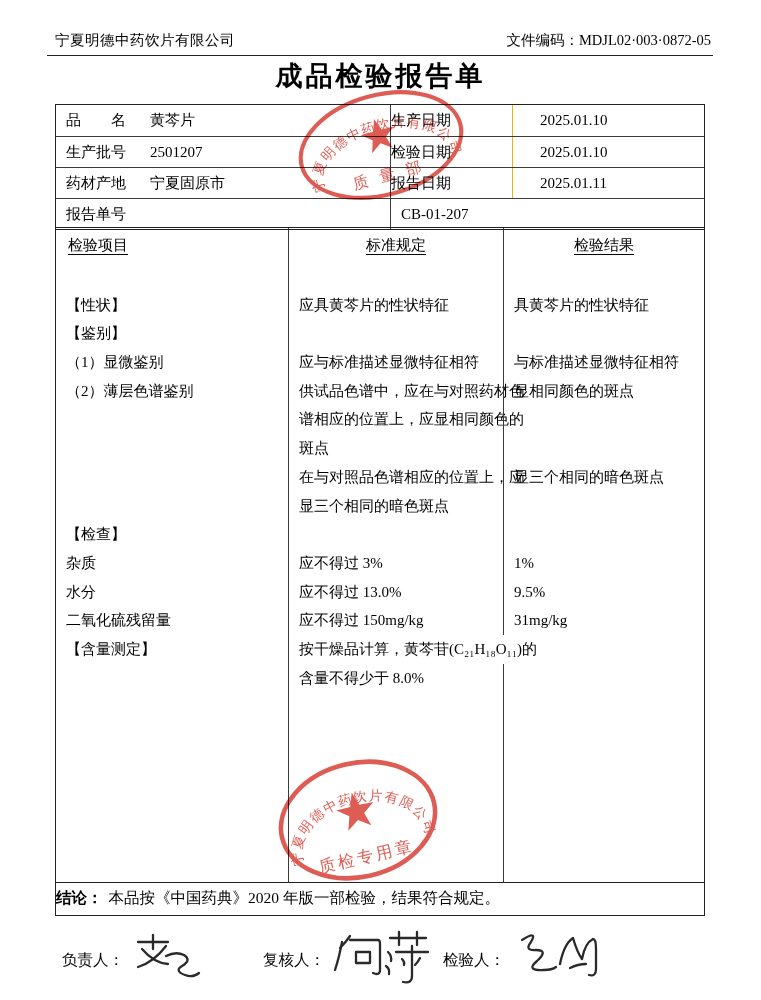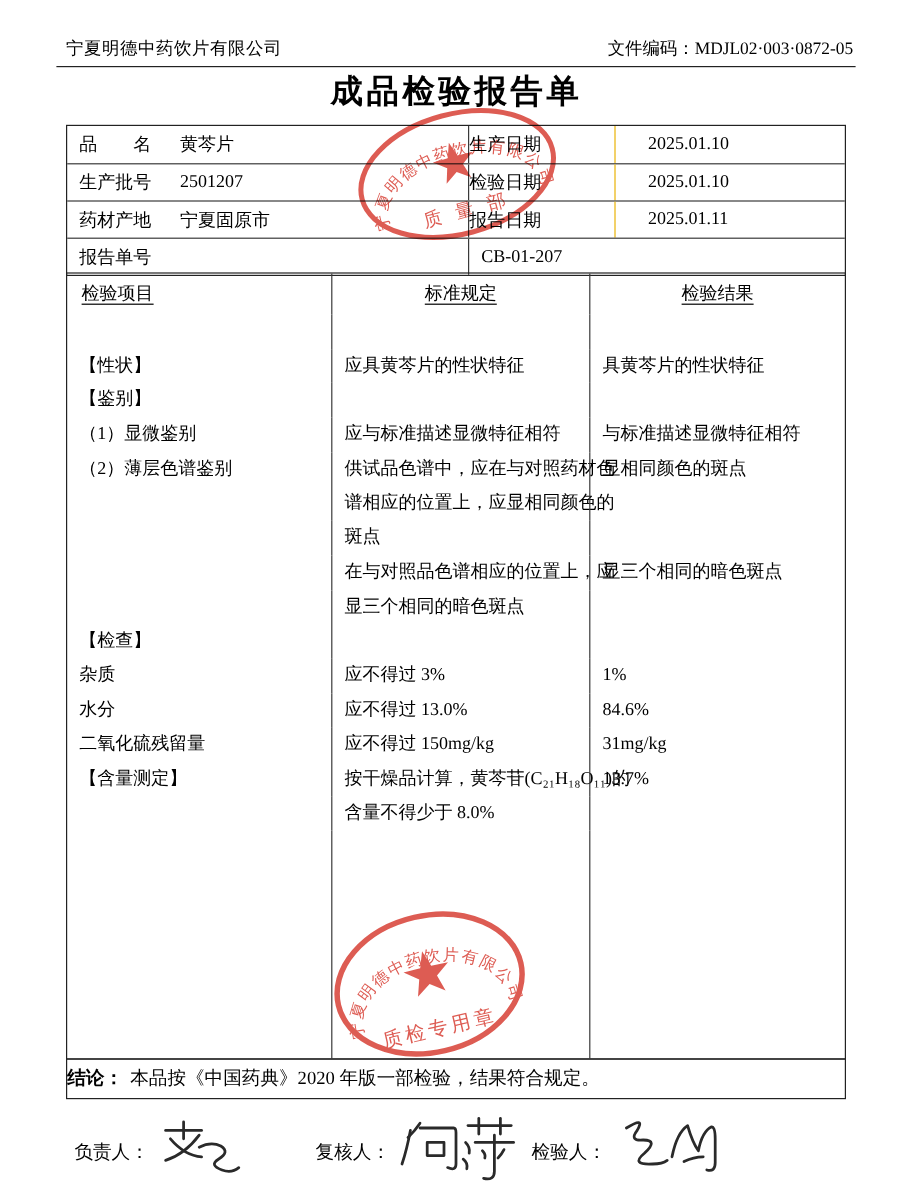--- a/index.html
+++ b/index.html
@@ -25,21 +25,21 @@
   .ic3{flex:1;box-sizing:border-box;border-left:1px solid #eab308;display:flex;align-items:center;padding-left:27px;text-align:right;}
   .icm{flex:1;box-sizing:border-box;border-left:1px solid #3a3a3a;display:flex;align-items:center;padding-left:10px;}
   
   .main-table{position:absolute;left:55px;top:227px;width:650px;height:656px;
     border:1.8px solid #222;box-sizing:border-box;display:flex;flex-direction:column;
     font-size:15px;}
   .trow{display:flex;height:28.7px;line-height:28.7px;flex:none;}
   .trow.hdr{height:34px;line-height:34px;}
   .trow.fill{flex:1;}
   .tc1{width:220px;box-sizing:border-box;padding-left:10px;white-space:nowrap;}
-  .tc2{width:215px;box-sizing:border-box;border-left:1px solid #3a3a3a;padding-left:10px;white-space:nowrap;}
+  .tc2{width:215px;box-sizing:border-box;border-left:1px solid #3a3a3a;padding-left:10px;white-space:nowrap;margin-left:12px;}
   .tc3{flex:1;box-sizing:border-box;border-left:1px solid #3a3a3a;padding-left:10px;white-space:nowrap;}
   .trow.hdr .tc1{padding-left:12px;}
   .trow.hdr .tc2,.trow.hdr .tc3{text-align:center;padding-left:0;}
   .uline{text-decoration:underline;text-underline-offset:4px;}
   
   .conclusion{position:absolute;left:55px;top:881.5px;width:650px;height:34px;
     border:1.8px solid #222;box-sizing:border-box;display:flex;align-items:center;
     font-size:15.5px;}
   .conclusion .b{font-weight:bold;margin-right:6px;}
   
@@ -151,31 +151,30 @@
         <div class="tc3"></div>
       </div>
     <div class="trow">
         <div class="tc1">杂质</div>
         <div class="tc2">应不得过 3%</div>
         <div class="tc3">1%</div>
       </div>
     <div class="trow">
         <div class="tc1">水分</div>
         <div class="tc2">应不得过 13.0%</div>
-        <div class="tc3">84.6%</div>
+        <div class="tc3">9.5%</div>
       </div>
     <div class="trow">
         <div class="tc1">二氧化硫残留量</div>
         <div class="tc2">应不得过 150mg/kg</div>
         <div class="tc3">31mg/kg</div>
       </div>
     <div class="trow">
         <div class="tc1">【含量测定】</div>
         <div class="tc2">按干燥品计算，黄芩苷(C₂₁H₁₈O₁₁)的</div>
-        <div class="tc3">13.7%</div>
       </div>
     <div class="trow">
         <div class="tc1"></div>
         <div class="tc2">含量不得少于 8.0%</div>
         <div class="tc3"></div>
       </div>
     <div class="trow fill">
         <div class="tc1"></div>
         <div class="tc2"></div>
         <div class="tc3"></div>

